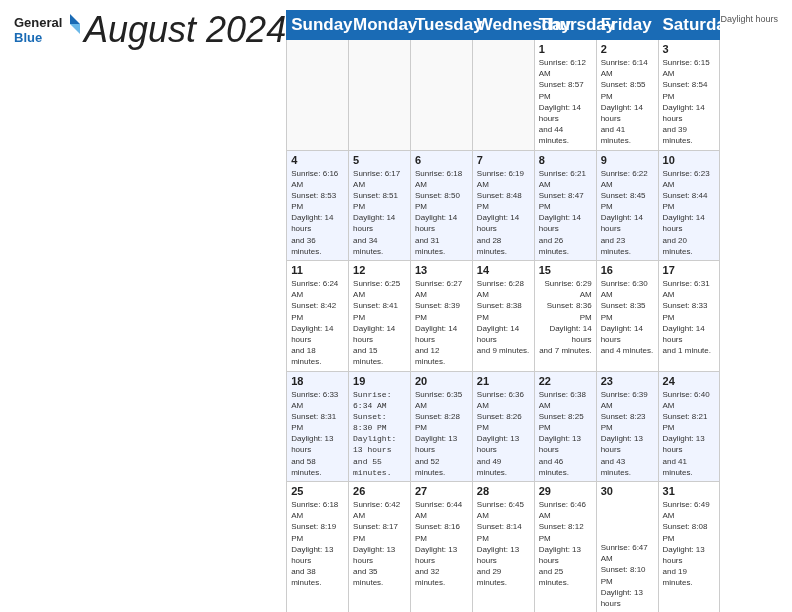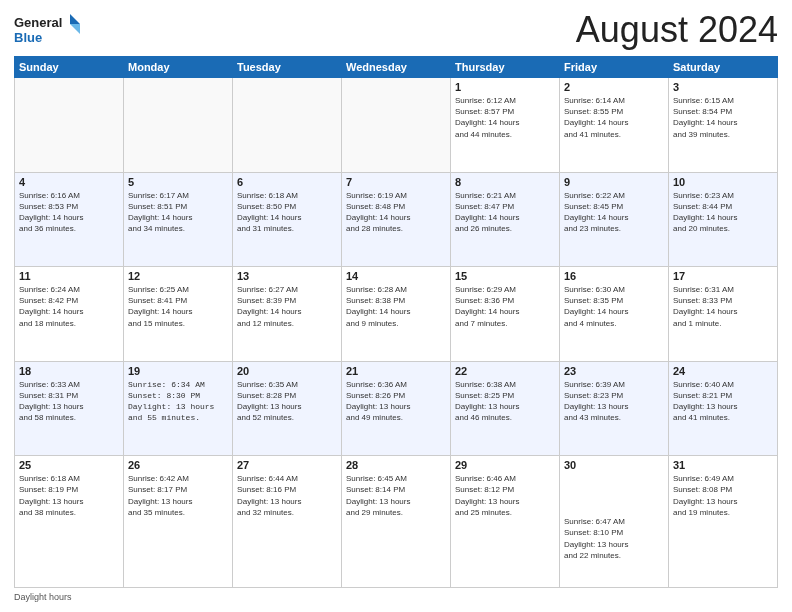--- a/index.html
+++ b/index.html
@@ -8,35 +8,35 @@
       background: #fff;
       width: 792px;
       height: 612px;
       overflow: hidden;
     }
     .page {
       width: 792px;
       height: 612px;
       padding: 10px 14px;
       display: flex;
-      flex-direction: column;
     }
     .header {
       display: flex;
       justify-content: space-between;
       align-items: flex-start;
       margin-bottom: 6px;
     }
     .logo {
       display: flex;
       align-items: center;
       gap: 4px;
     }
     .title-block {
       text-align: right;
+      font-style: italic;
     }
     .month-title {
       font-size: 36px;
       font-weight: 300;
       color: #222;
       line-height: 1.1;
     }
     .location {
       font-size: 14px;
       color: #555;
@@ -44,21 +44,21 @@
     .calendar {
       flex: 1;
       border: 1px solid #ccc;
       border-collapse: collapse;
       width: 100%;
       table-layout: fixed;
     }
     .calendar th {
       background-color: #1a6bb5;
       color: #fff;
-      font-size: 11px;
+      font-size: 17px;
       font-weight: bold;
       padding: 4px 4px;
       border: 1px solid #1a6bb5;
       text-align: left;
     }
     .calendar td {
       border: 1px solid #ccc;
       vertical-align: top;
       padding: 3px 4px;
       font-size: 8.5px;
@@ -223,21 +223,21 @@
           </td>
           <td>
             <span class="day-number">14</span>
             <div class="day-info" style="white-space: pre-line;">Sunrise: 6:28 AM
 Sunset: 8:38 PM
 Daylight: 14 hours
 and 9 minutes.</div>
           </td>
           <td>
             <span class="day-number">15</span>
-            <div class="day-info" style="white-space: pre-line;">Sunrise: 6:29 AM
+            <div class="day-info" style="white-space: pre-line; text-align: right;">Sunrise: 6:29 AM
 Sunset: 8:36 PM
 Daylight: 14 hours
 and 7 minutes.</div>
           </td>
           <td>
             <span class="day-number">16</span>
             <div class="day-info" style="white-space: pre-line;">Sunrise: 6:30 AM
 Sunset: 8:35 PM
 Daylight: 14 hours
 and 4 minutes.</div>

